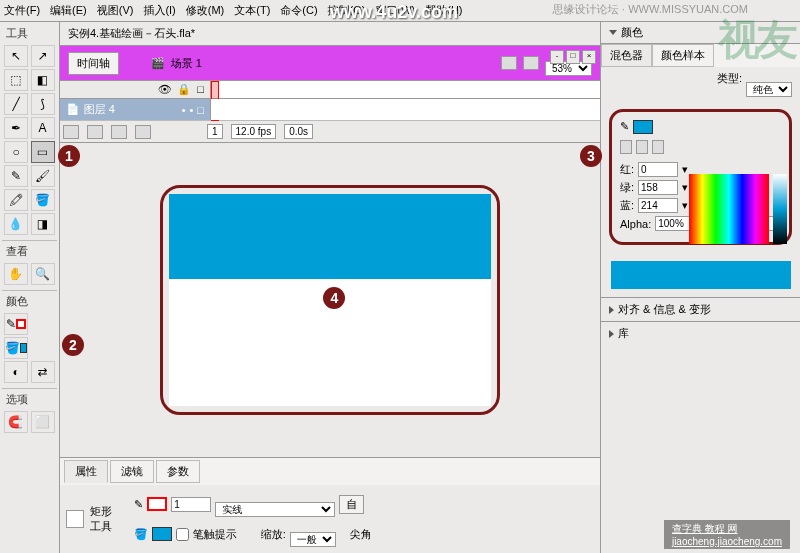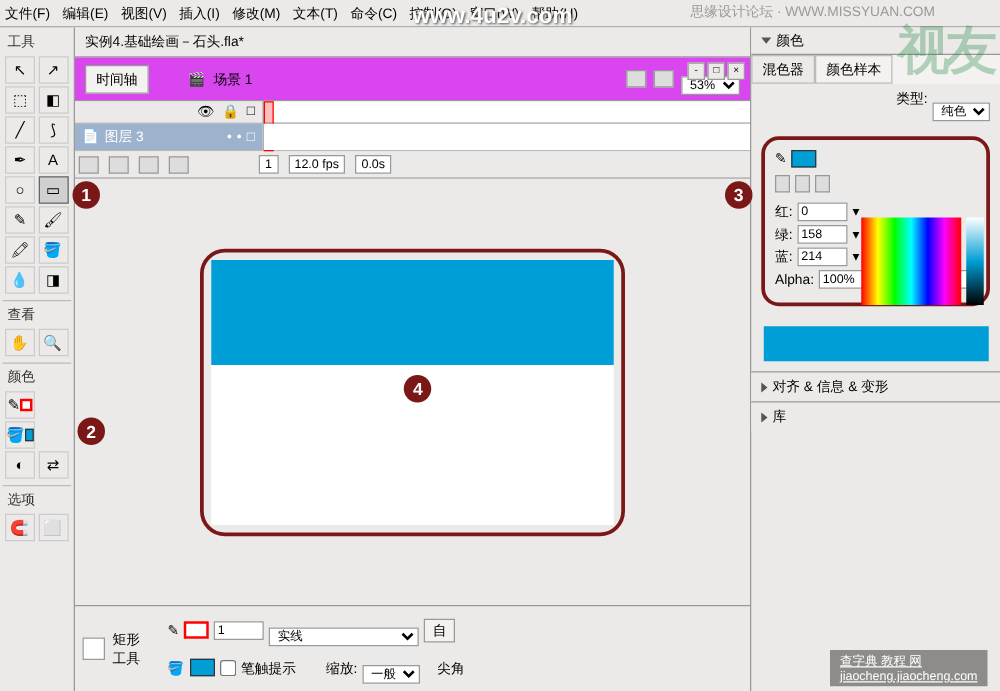--- a/index.html
+++ b/index.html
@@ -149,21 +149,21 @@
         <span>🔒</span>
         <span>□</span>
       </div>
       <div class="frames ruler">
         <div class="playhead"></div>
       </div>
     </div>
     <div class="timeline-row">
       <div class="layer-cell">
         <span>📄</span>
-        <span>图层 3</span>
+        <span>图层 4</span>
         <span style="flex:1"></span>
         <span>•</span>
         <span>•</span>
         <span>□</span>
       </div>
       <div class="frames"></div>
     </div>
     <div class="timeline-footer">
       <span class="icon-ph"></span>
       <span class="icon-ph"></span>
@@ -181,20 +181,25 @@
       <div class="stage-border">
         <div class="stage">
           <div class="stage-blue"></div>
         </div>
         <div class="badge" style="left:48%;top:44%">4</div>
       </div>
     </div>
 
 
     <div class="props-panel">
+      <div class="props-tabs">
+        <div class="props-tab active">属性</div>
+        <div class="props-tab">滤镜</div>
+        <div class="props-tab">参数</div>
+      </div>
       <div class="props-body">
         <div style="display:flex;align-items:center;gap:6px">
           <span style="width:18px;height:18px;border:1px solid #999;background:#fff"></span>
           <div>
             <div>矩形</div>
             <div>工具</div>
           </div>
         </div>
         <div>
           <div style="display:flex;align-items:center;gap:4px;margin-bottom:4px">

